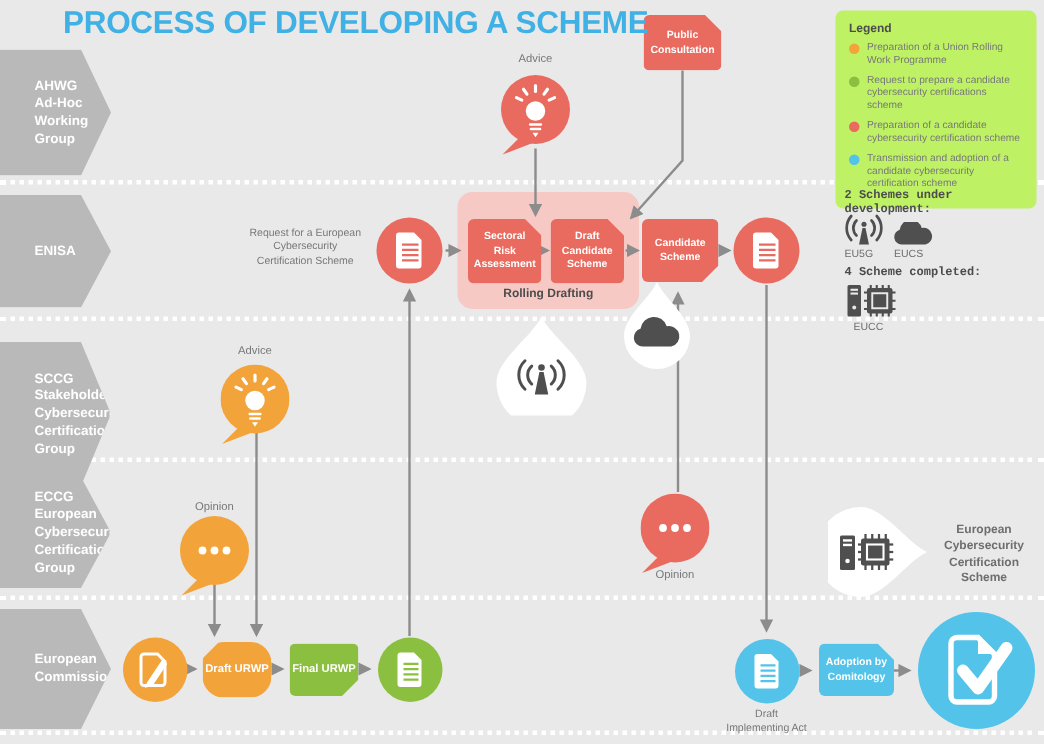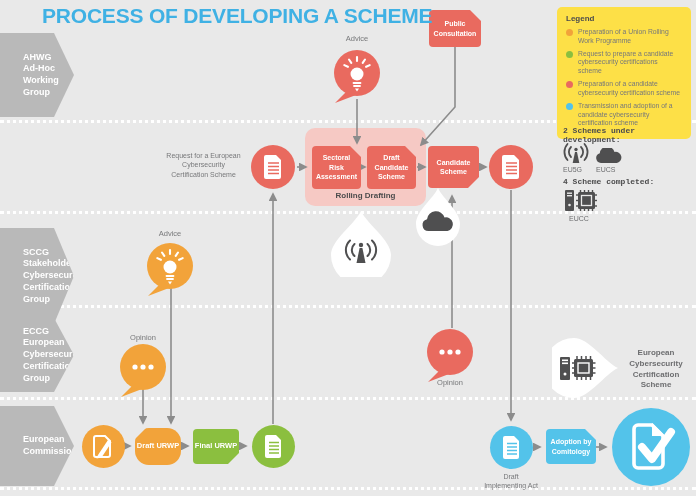--- a/index.html
+++ b/index.html
@@ -13,21 +13,21 @@
 
   
   .dots{left:0;width:696px;height:0;border-top:3px dotted #ffffff;z-index:1;}
 
   
   .lane{left:0;width:74px;background:#b9b9b9;color:#fff;font-size:9px;font-weight:bold;
         display:flex;align-items:center;padding-left:23px;box-sizing:border-box;line-height:1.3;
         clip-path:polygon(0 0, calc(100% - 20px) 0, 100% 50%, calc(100% - 20px) 100%, 0 100%);z-index:2;}
 
   
-  .legend{left:557px;top:7px;width:134px;background:#fde047;border-radius:5px;padding:7px 9px;box-sizing:border-box;z-index:2;}
+  .legend{left:557px;top:7px;width:134px;background:#bef264;border-radius:5px;padding:7px 9px;box-sizing:border-box;z-index:2;}
   .legend h4{margin:0 0 5px 0;font-size:8px;color:#4c4c4d;}
   .litem{display:flex;margin-bottom:4px;}
   .dot{width:7px;height:7px;border-radius:50%;margin:1px 5px 0 0;flex:0 0 7px;}
   .ltext{font-size:6.8px;line-height:1.3;color:#77787a;}
 
   
   .pbox{color:#fff;font-size:7px;font-weight:bold;text-align:center;display:flex;align-items:center;justify-content:center;
         line-height:1.35;z-index:5;box-sizing:border-box;}
   .red{background:#e96a5f;}
   .orangebg{background:#f2a33a;}
@@ -66,20 +66,21 @@
   <div class="abs dots" style="top:305px"></div>
   <div class="abs dots" style="top:397px"></div>
   <div class="abs dots" style="top:487px"></div>
 
   <div class="abs title">PROCESS OF DEVELOPING A SCHEME</div>
 
   <div class="abs lane pre" style="top:33px;height:84px">AHWG
 Ad-Hoc
 Working
 Group</div>
+  <div class="abs lane pre" style="top:130px;height:75px">ENISA</div>
   <div class="abs lane pre" style="top:228px;height:96px">SCCG
 Stakeholder
 Cybersecurity
 Certification
 Group</div>
   <div class="abs lane pre" style="top:318px;height:74px">ECCG
 European
 Cybersecurity
 Certification
 Group</div>

